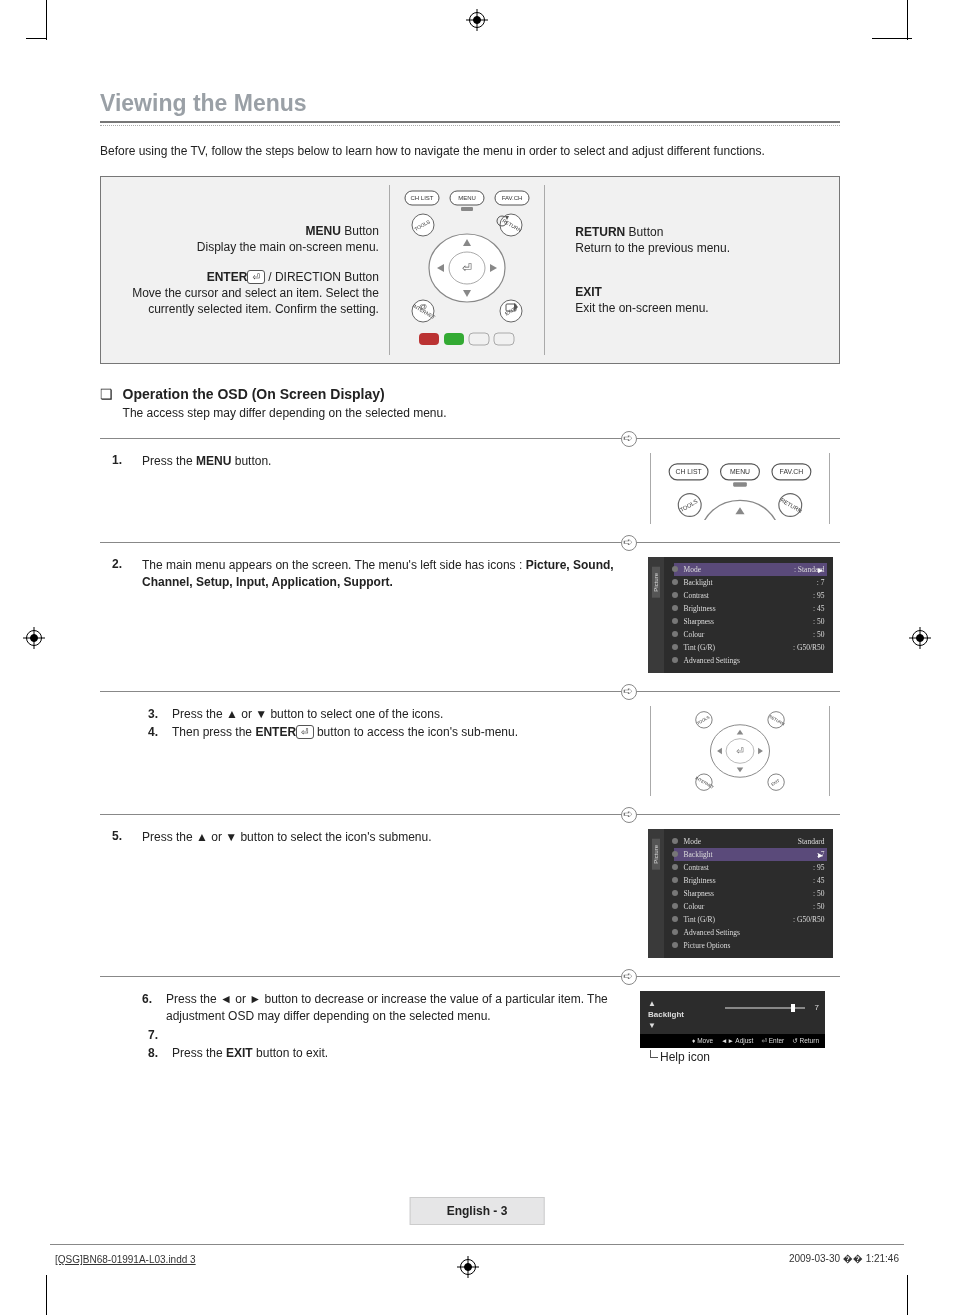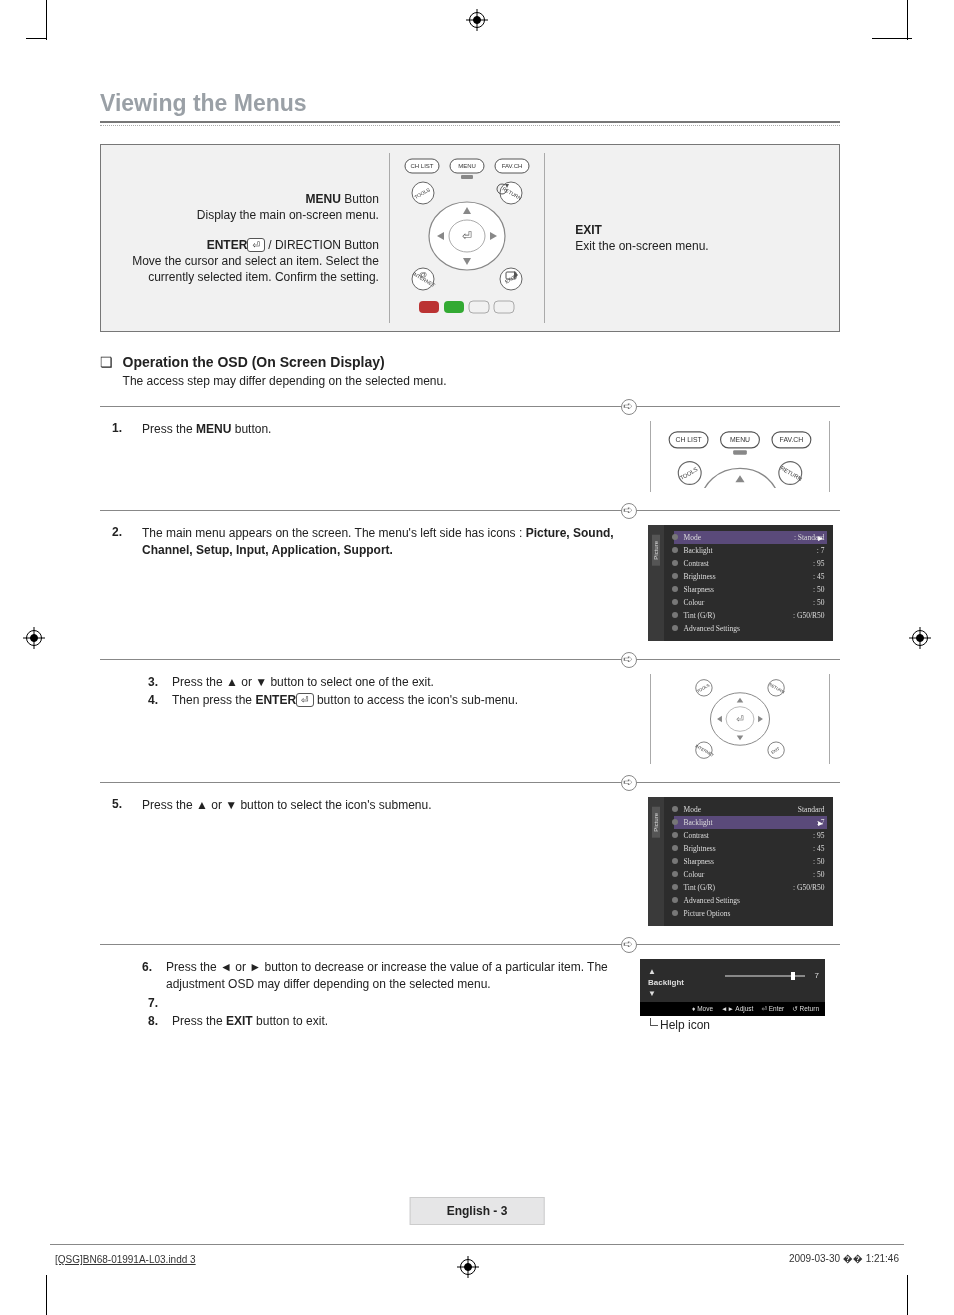--- a/index.html
+++ b/index.html
@@ -106,20 +106,21 @@
   </div>
 <div class="crop-v" style="left:46px; bottom:0;"></div>
 <div class="crop-v" style="right:46px; bottom:0;"></div>
 
 <div class="content">
 
   <h1>Viewing the Menus</h1>
   <hr class="title-rule">
   <hr class="title-dots">
 
+  <p class="intro">Before using the TV, follow the steps below to learn how to navigate the menu in order to select and adjust different functions.</p>
 
   <div class="remote-box">
     <div class="rb-col rb-left">
       <div class="grp1">
         <div><b>MENU</b><span> Button</span></div>
         <div>Display the main on-screen menu.</div>
       </div>
       <div>
         <div><b>ENTER</b><span class="enter-icon">⏎</span><span> / DIRECTION Button</span></div>
         <div>Move the cursor and select an item. Select the currently selected item. Confirm the setting.</div>
@@ -163,20 +164,24 @@
 
         <rect x="22" y="148" width="20" height="12" rx="4" fill="#b33"></rect>
         <rect x="47" y="148" width="20" height="12" rx="4" fill="#3a3"></rect>
         <rect x="72" y="148" width="20" height="12" rx="4" fill="none" stroke="#aaa"></rect>
         <rect x="97" y="148" width="20" height="12" rx="4" fill="none" stroke="#aaa"></rect>
 
         <line x1="0" y1="20" x2="60" y2="12" stroke="none"></line>
       </svg>
     </div>
     <div class="rb-col rb-right">
+      <div class="grp1">
+        <div><b>RETURN</b><span> Button</span></div>
+        <div>Return to the previous menu.</div>
+      </div>
       <div>
         <div><b>EXIT</b></div>
         <div>Exit the on-screen menu.</div>
       </div>
     </div>
   </div>
 
   <div class="osd-head">
     <span class="mark">❏</span>
     <div class="txt">
@@ -273,21 +278,21 @@
 
     <hr class="hr">
 
     <div class="step">
       <span class="pointer" style="top:-8px;"></span>
       <div class="step-num"></div>
       <div class="step-body">
         <ol>
           <li>
               <span class="n">3.</span>
-              <span>Press the ▲ or ▼ button to select one of the exit.</span>
+              <span>Press the ▲ or ▼ button to select one of the icons.</span>
             </li>
           <li>
               <span class="n">4.</span>
               <span><span>Then press the </span><b>ENTER</b><span class="enter-icon">⏎</span><span> button to access the icon's sub-menu.</span></span>
             </li>
         </ol>
       </div>
       <div class="step-fig">
         <div class="remote-snip" style="height:90px;">
           <svg viewBox="0 0 140 100" width="160">

